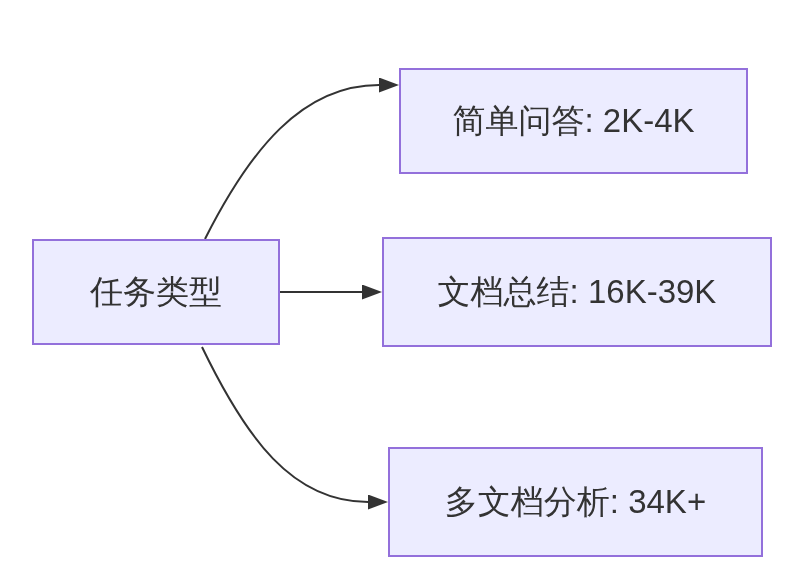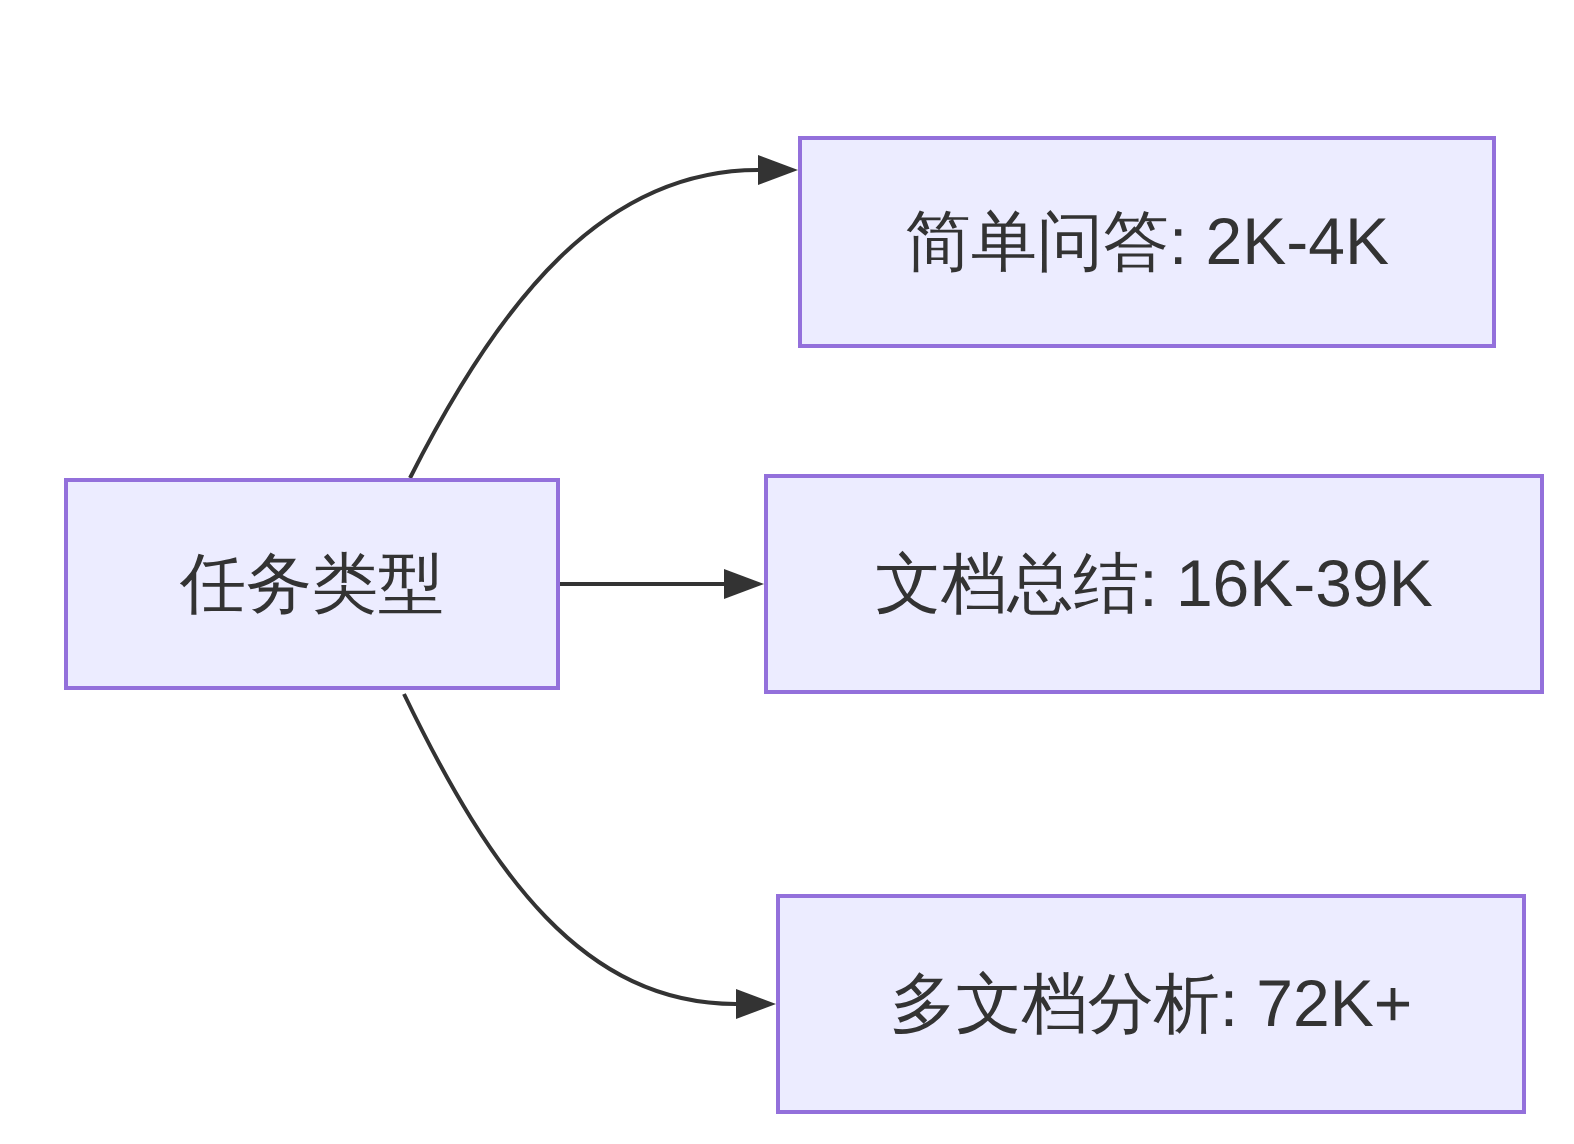--- a/index.html
+++ b/index.html
@@ -62,16 +62,16 @@
 
   <div class="node node-qa">
     <span>简单问答: 2K-4K</span>
   </div>
 
   <div class="node node-summary">
     <span>文档总结: 16K-39K</span>
   </div>
 
   <div class="node node-multi">
-    <span>多文档分析: 72K+</span>
+    <span>多文档分析: 34K+</span>
   </div>
 
 </div>
 
 </body></html>

